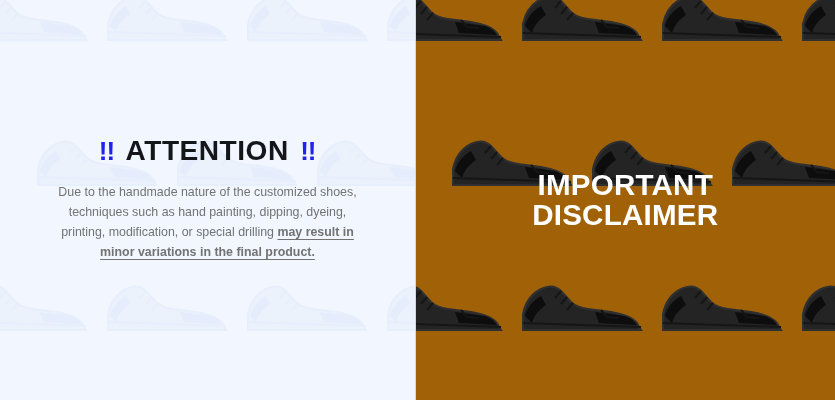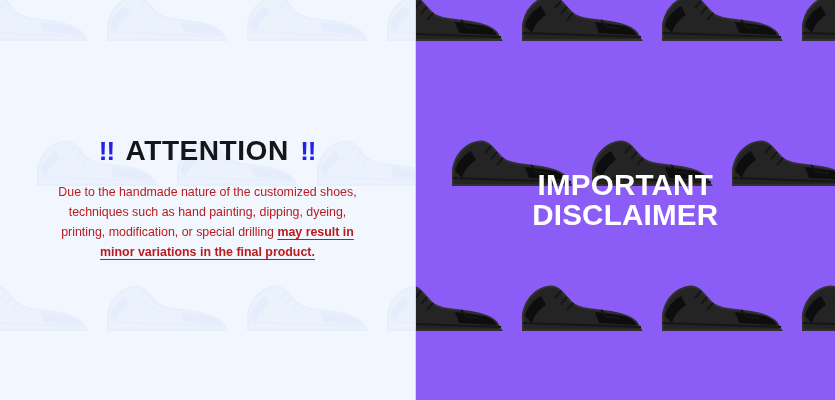--- a/index.html
+++ b/index.html
@@ -28,21 +28,21 @@
     box-sizing: border-box;
   }
   .panel-left {
     width: 415px;
     height: 400px;
     background-color: #f2f6fe;
   }
   .panel-right {
     width: 420px;
     height: 400px;
-    background-color: #8b5cf6;
+    background-color: #a16207;
   }
 
   
   .pattern {
     position: absolute;
     top: -30px;
     left: -40px;
     width: 520px;
     height: 470px;
     pointer-events: none;
@@ -117,21 +117,21 @@
   .heading-right .hl { display: block; }
 
   
   .body {
     margin: 0;
     font-size: 12.4px;
     line-height: 1.62;
     font-weight: 400;
   }
   .body-left {
-    color: #b91c1c;
+    color: #737373;
     margin-top: 17px;
     max-width: 306px;
     text-align: center;
   }
   .body-right {
     color: #ffffff;
     margin-top: 16px;
     max-width: 318px;
   }
   .emph {

